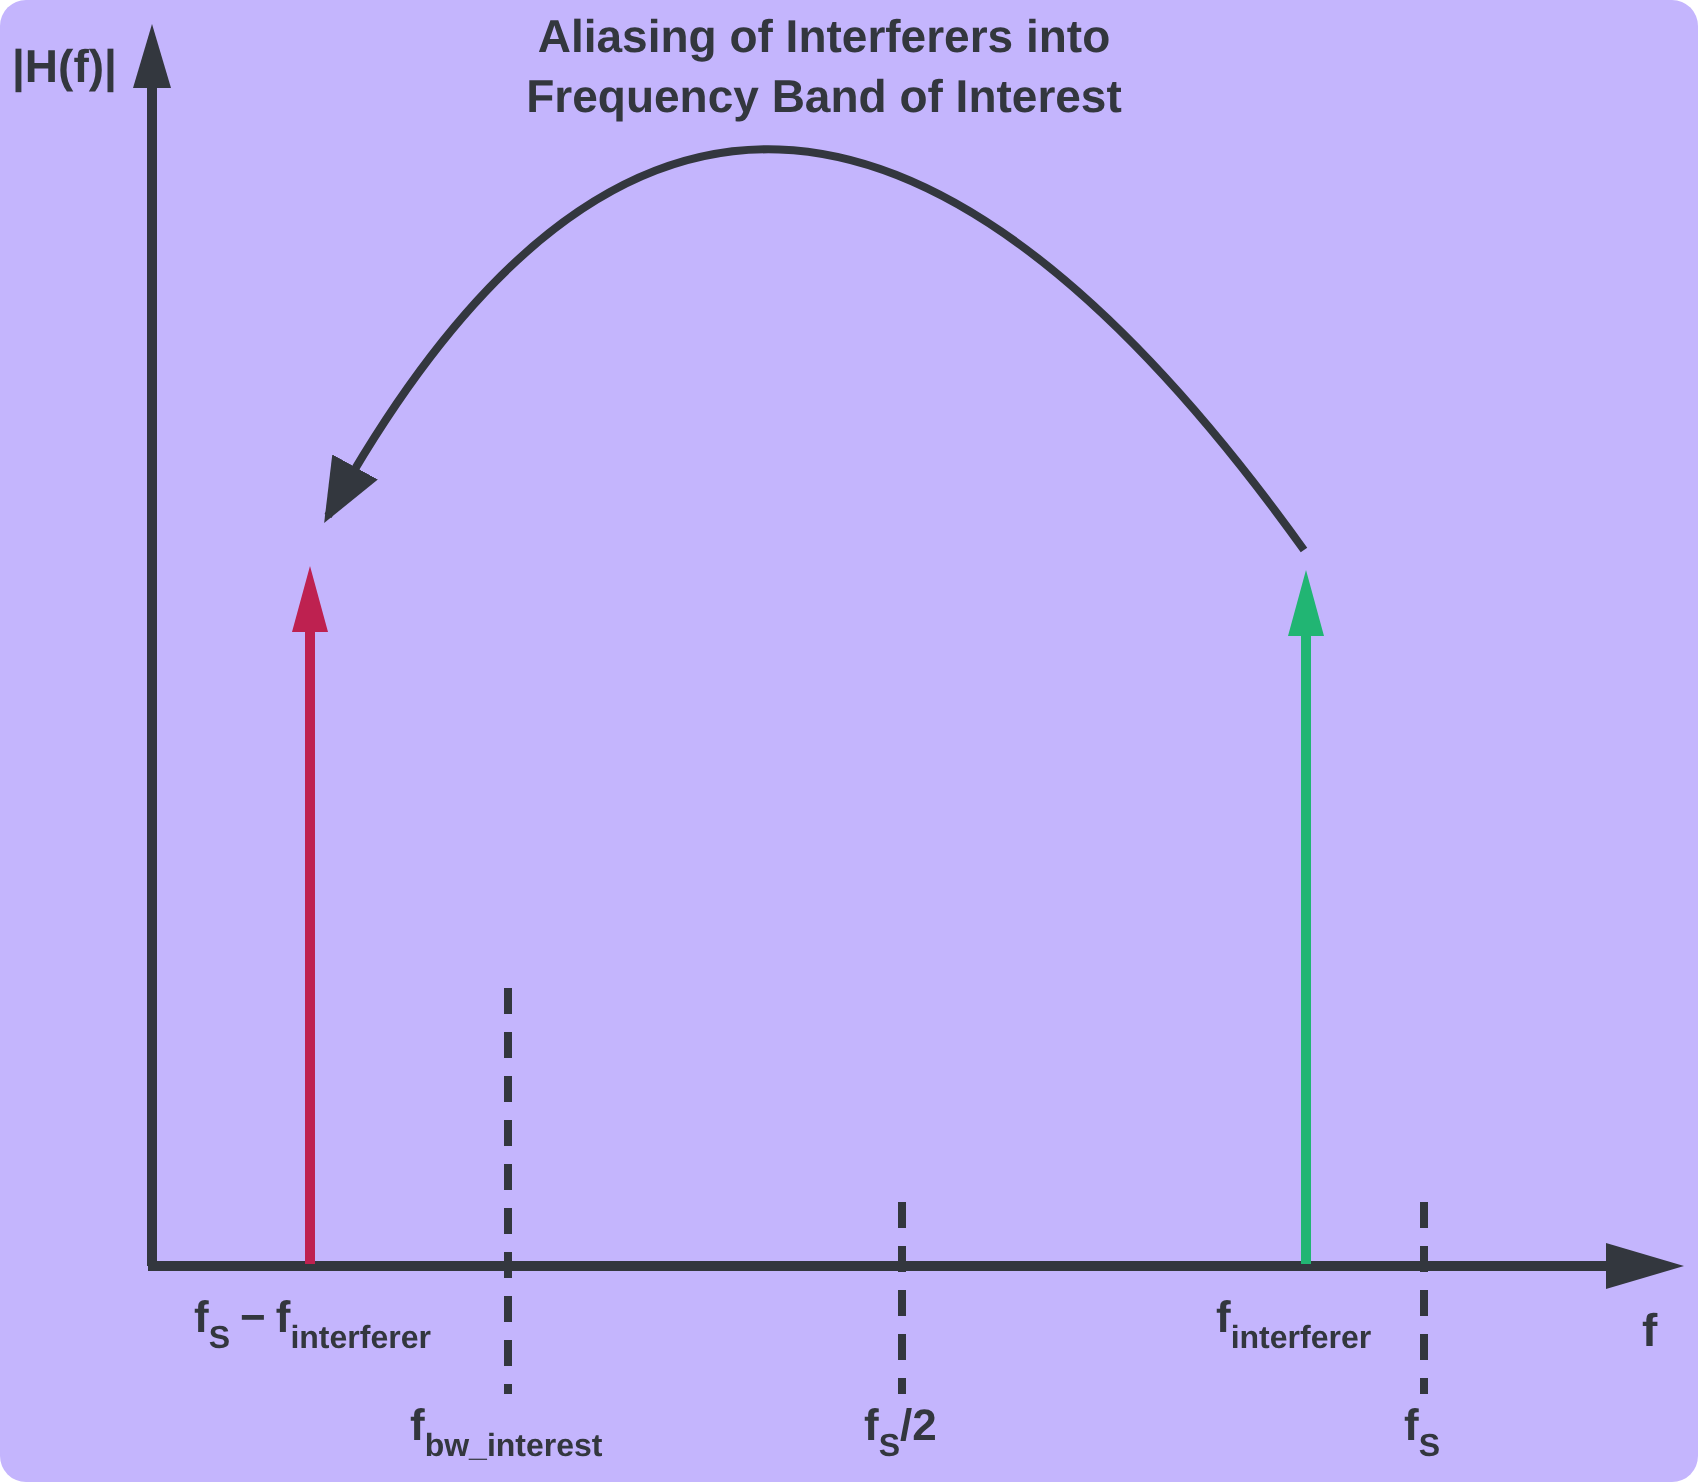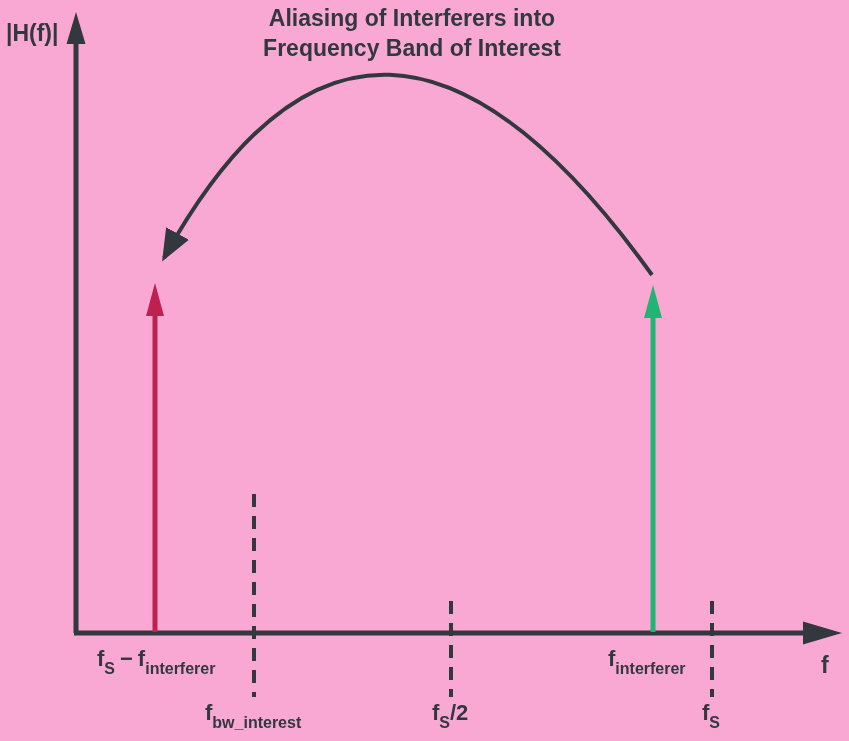--- a/index.html
+++ b/index.html
@@ -4,22 +4,23 @@
 <style>
   html, body {
     margin: 0;
     padding: 0;
     background: #ffffff;
   }
   .figure-wrap {
     position: relative;
     width: 849px;
     height: 741px;
-    background: #f9a8d4;
+    background: #c4b5fd;
     font-family: "Liberation Sans", sans-serif;
+    border-radius: 13px;
   }
   svg text {
     font-family: "Liberation Sans", sans-serif;
     font-weight: bold;
     fill: #33373E;
   }
   .title-text { font-size: 23px; }
   .axis-label { font-size: 23px; }
   .tick-label { font-size: 22px; }
   .sub { font-size: 16px; }

